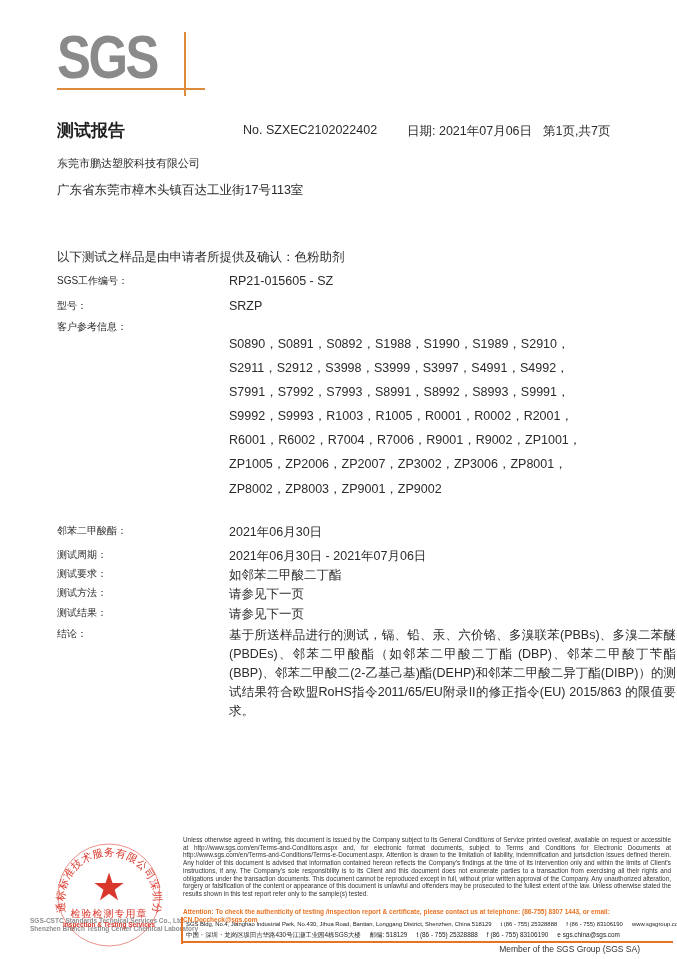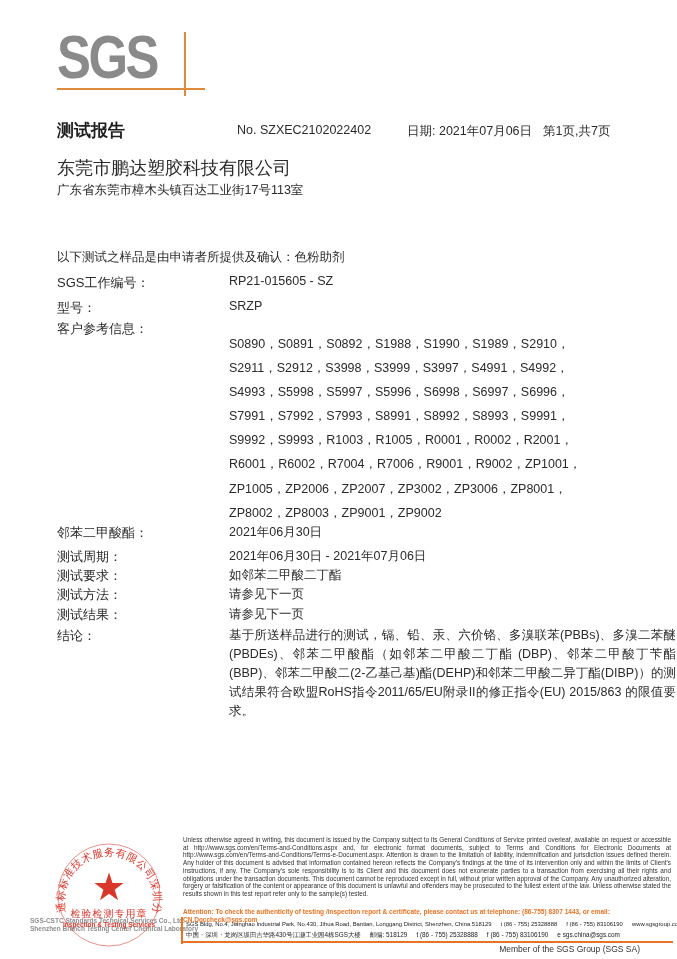--- a/index.html
+++ b/index.html
@@ -11,28 +11,28 @@
   .abs{position:absolute;}
   
   .logo-text{
     left:57px; top:26px; font-size:62px; line-height:1; font-weight:700;
     color:#8a8a8a; letter-spacing:-3px; transform:scaleX(.82); transform-origin:left top;
   }
   .logo-hline{left:57px; top:88px; width:148px; height:2px; background:#dd8a3c;}
   .logo-vline{left:184px; top:32px; width:2px; height:64px; background:#dd8a3c;}
   
   .rpt-title{left:57px; top:119px; font-size:17px; font-weight:700; color:#1e1e1e;}
-  .rpt-no{left:237px; top:123px; font-size:12.5px;}
+  .rpt-no{left:243px; top:123px; font-size:12.5px;}
   .rpt-date{left:407px; top:123px; font-size:12.5px;}
   .rpt-page{left:543px; top:123px; font-size:12.5px;}
-  .company{left:57px; top:156px; font-size:18px;}
+  .company{left:57px; top:156px; font-size:11px;}
   .company2{left:57px; top:182px; font-size:12.5px;}
   .intro{left:57px; top:249px; font-size:12.5px;}
   
-  .flabel{left:57px; font-size:13px;}
+  .flabel{left:57px; font-size:10px;}
   .fvalue{left:229px; font-size:12.5px;}
   .ref-lines div{line-height:24.1px;}
   .conclusion{width:447px; line-height:19px; text-align:justify;}
   
   .disclaimer{
     left:183px; top:836px; width:488px; font-size:6.4px; line-height:7.7px;
     text-align:justify; color:#333;
   }
   .attention{
     left:183px; top:908px; width:490px; font-size:6.5px; line-height:7.6px;
@@ -69,21 +69,20 @@
   <div class="abs flabel" style="top:274px">SGS工作编号：</div>
   <div class="abs fvalue" style="top:274px">RP21-015605 - SZ</div>
 
   <div class="abs flabel" style="top:299px">型号：</div>
   <div class="abs fvalue" style="top:299px">SRZP</div>
 
   <div class="abs flabel" style="top:320px">客户参考信息：</div>
   <div class="abs fvalue ref-lines" style="top:332px">
     <div>S0890，S0891，S0892，S1988，S1990，S1989，S2910，</div>
     <div>S2911，S2912，S3998，S3999，S3997，S4991，S4992，</div>
-    <div>S4993，S5998，S5997，S5996，S6998，S6997，S6996，</div>
     <div>S7991，S7992，S7993，S8991，S8992，S8993，S9991，</div>
     <div>S9992，S9993，R1003，R1005，R0001，R0002，R2001，</div>
     <div>R6001，R6002，R7004，R7006，R9001，R9002，ZP1001，</div>
     <div>ZP1005，ZP2006，ZP2007，ZP3002，ZP3006，ZP8001，</div>
     <div>ZP8002，ZP8003，ZP9001，ZP9002</div>
   </div>
 
   <div class="abs flabel" style="top:524px">邻苯二甲酸酯：</div>
   <div class="abs fvalue" style="top:524px">2021年06月30日</div>
 

